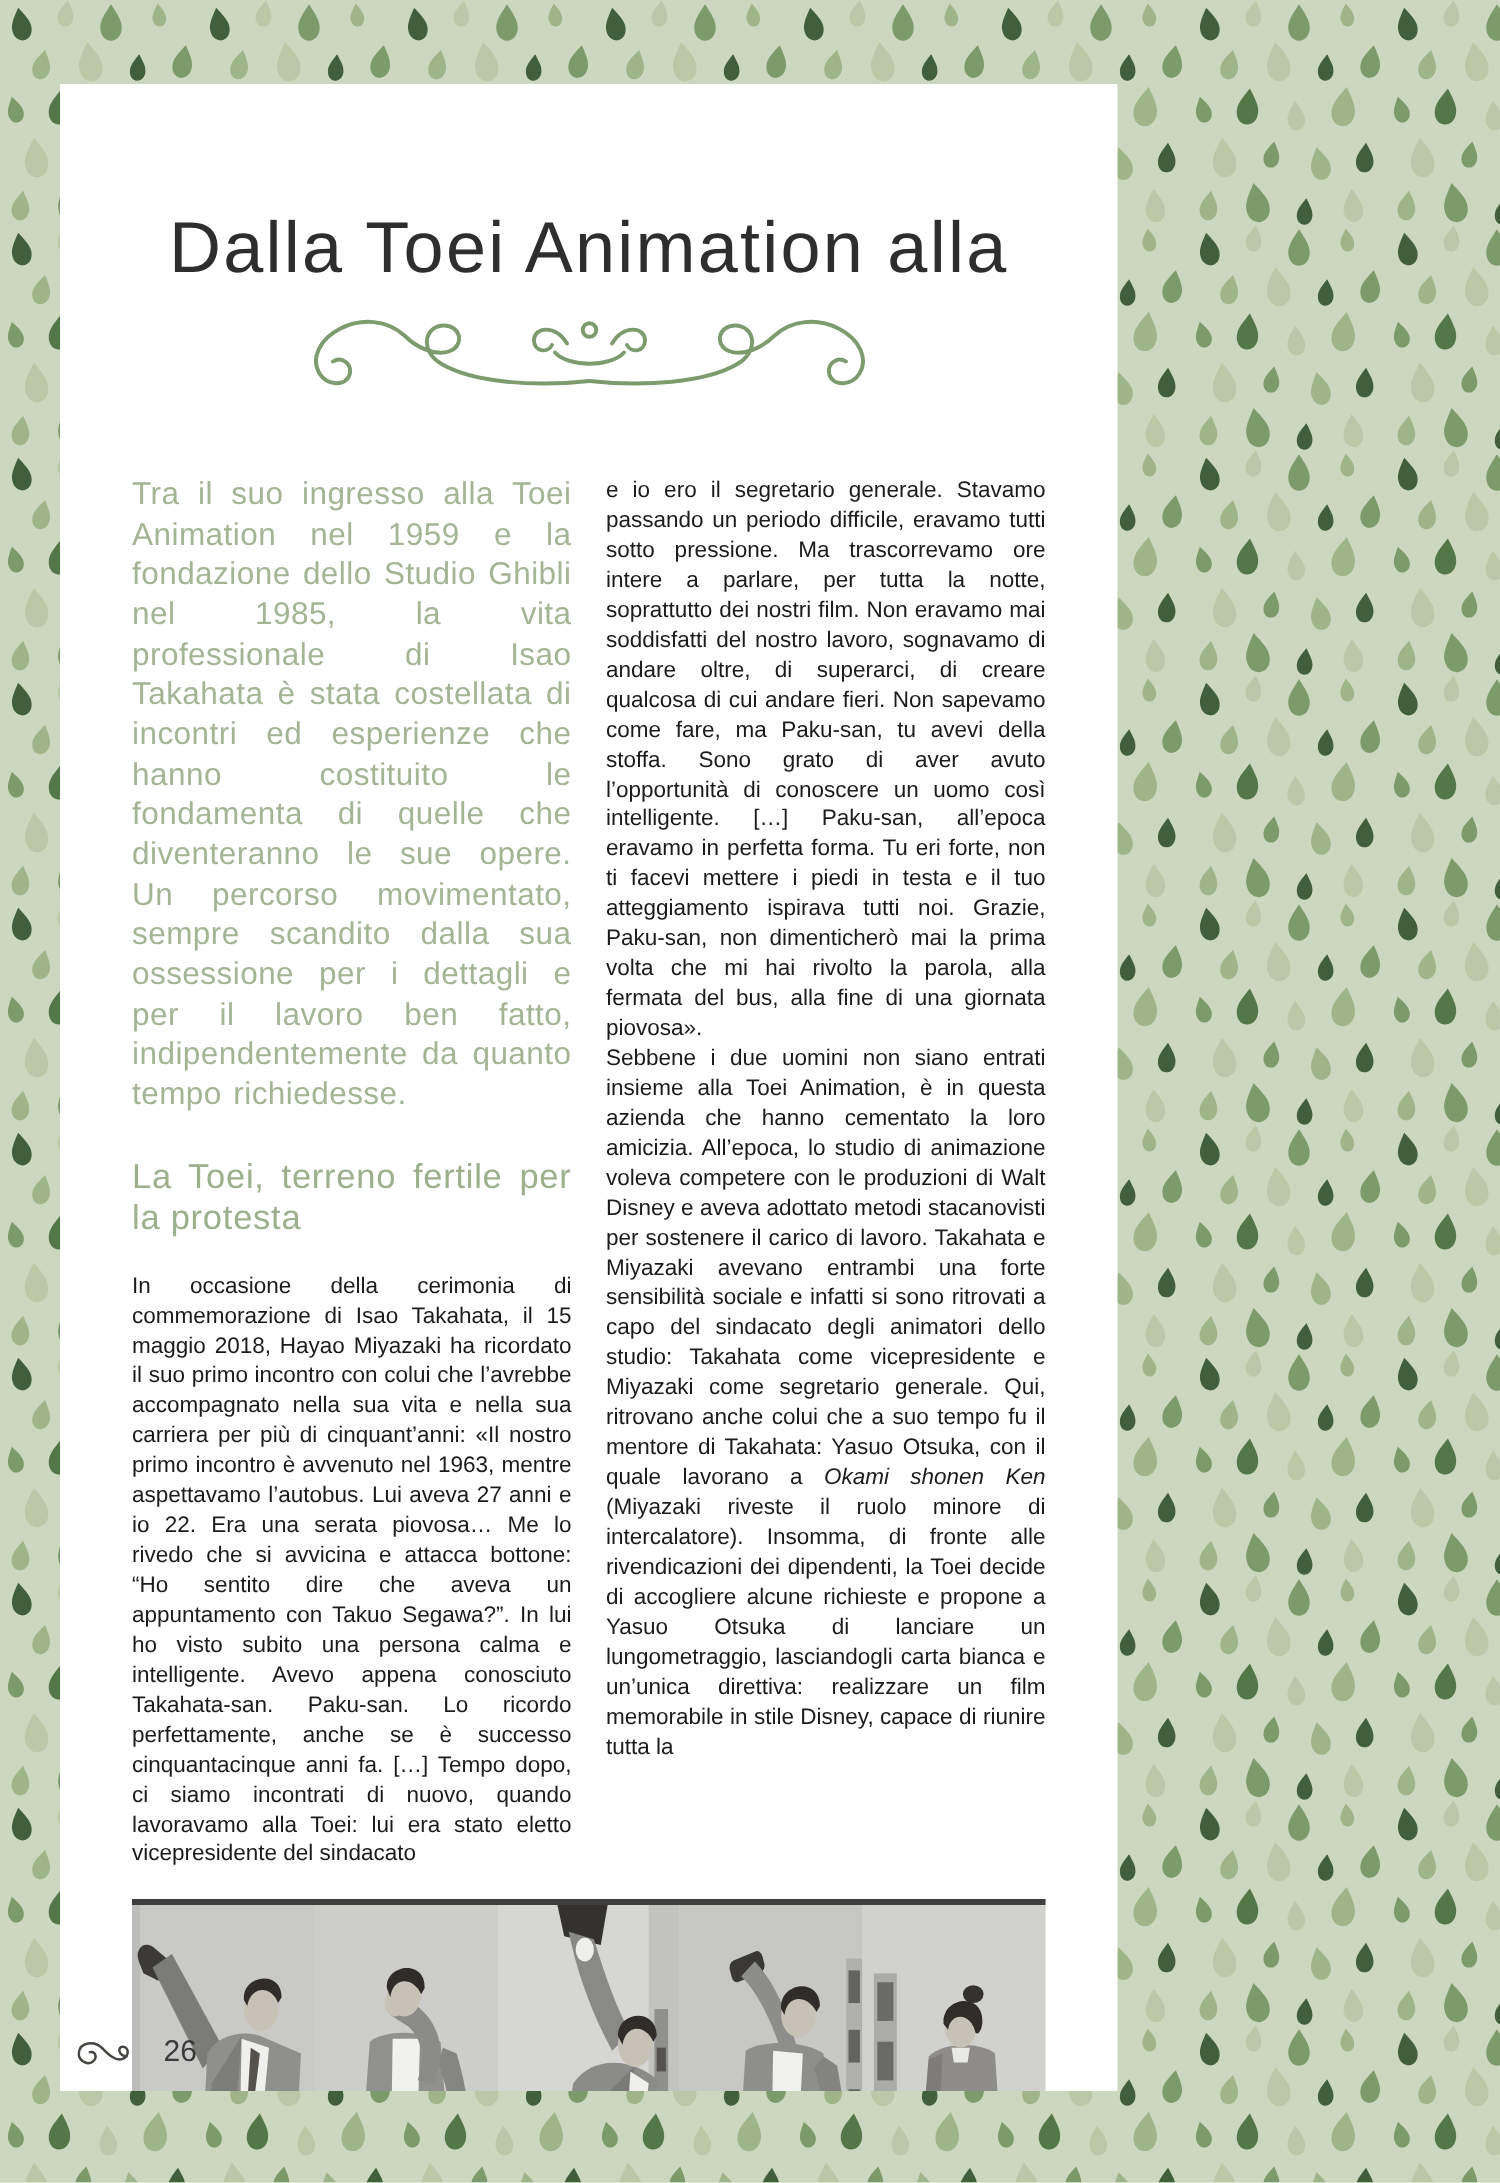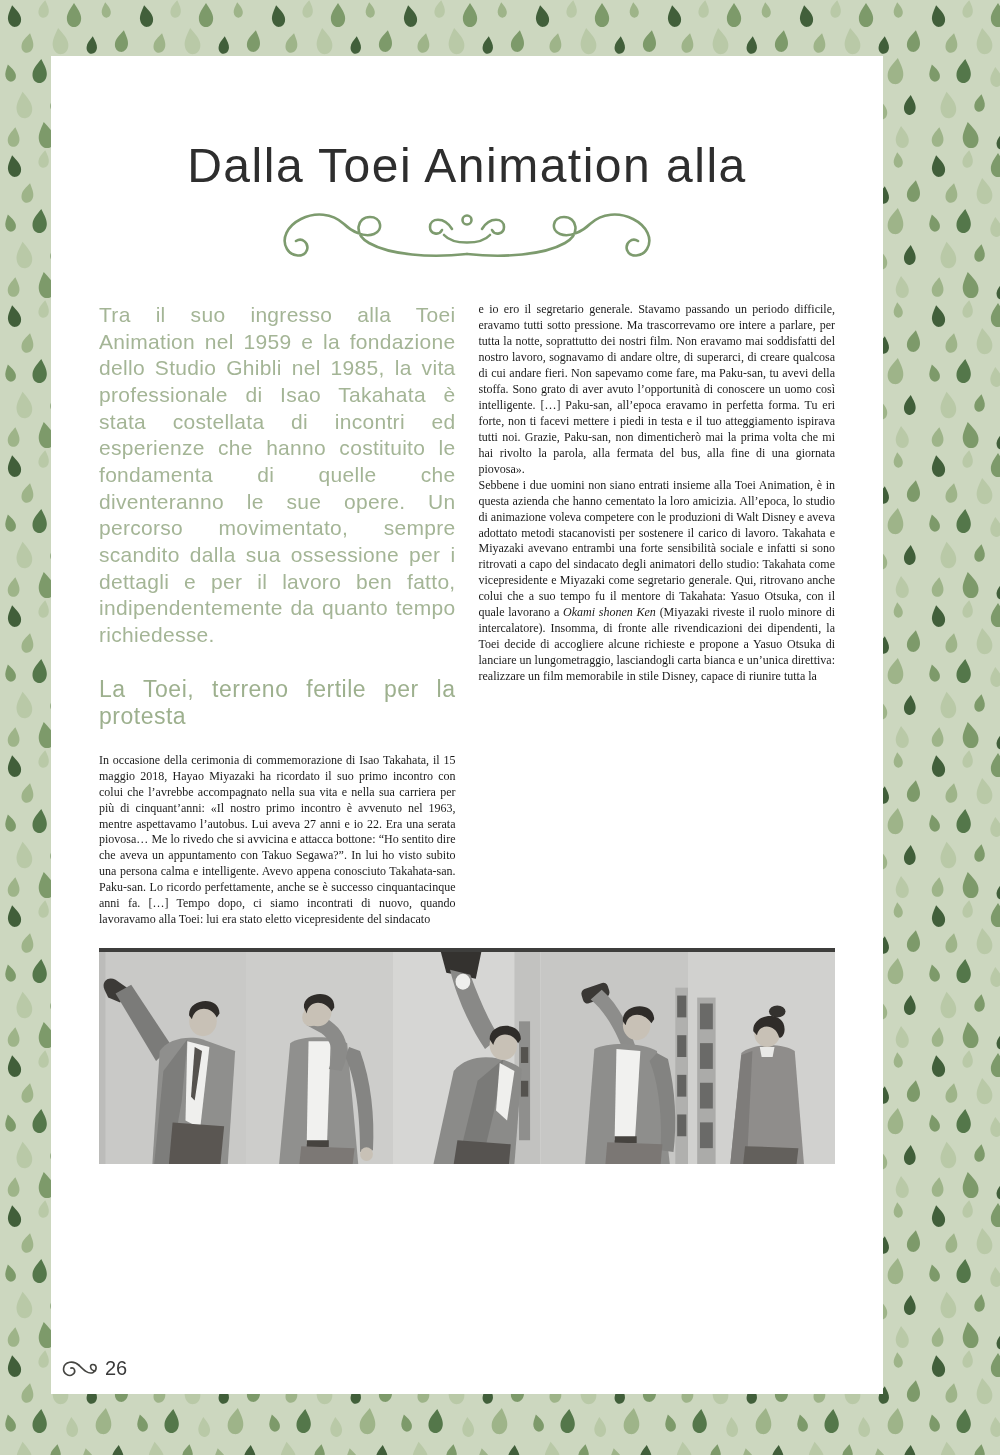--- a/index.html
+++ b/index.html
@@ -3,56 +3,56 @@
 <meta charset="utf-8">
 <style>
   html,body{margin:0;padding:0;}
   body{
     width:1000px;height:1455px;position:relative;overflow:hidden;
     background:#ccd7bf;
     font-family:"Liberation Sans",sans-serif;
   }
   .border-pattern{position:absolute;left:0;top:0;width:1000px;height:1455px;display:block;}
   .page{
-    position:absolute;left:51px;top:56px;width:832px;height:1338px;
+    position:absolute;left:40px;top:56px;width:705px;height:1338px;
     background:#ffffff;overflow:hidden;
   }
   .title{
     margin:82px 30px 0;text-align:center;
     font-family:"Liberation Sans",sans-serif;font-weight:300;
     font-size:48px;line-height:1.17;letter-spacing:1.5px;color:#2e2e2e;
   }
   .flourish{display:block;margin:10px auto 0;}
   .columns{display:flex;gap:23px;margin:34px 48px 0;}
-  .col{flex:1;min-width:0;text-align:justify;}
+  .col{flex:1;min-width:0;text-align:justify;margin-top:15px;}
   .intro{
     margin:0;font-family:"Liberation Sans",sans-serif;
     font-size:21px;line-height:1.27;letter-spacing:0.3px;word-spacing:1.5px;
     color:#a4b596;
   }
   .subheading{
     margin:27px 0 0;font-family:"Liberation Sans",sans-serif;font-weight:400;
     font-size:23px;letter-spacing:0.5px;color:#9db08e;
   }
   .body-text{
-    margin:0;font-family:Liberation Serif, serif;
-    font-size:12px;line-height:1.33;color:#1b1b1b;
+    margin:0;font-family:Liberation Sans, sans-serif;
+    font-size:15px;line-height:1.33;color:#1b1b1b;
     hyphens:auto;-webkit-hyphens:auto;
   }
   .col-left .body-text{margin-top:23px;}
   .body-text + .body-text{margin-top:0;}
   .photo-strip{
     display:flex;margin:20px 48px 0;height:212px;
     border-top:4px solid #3e3e3c;overflow:hidden;background:#cfcfcd;
   }
   .photo-panel{flex:1;min-width:0;position:relative;}
   .photo-panel svg{display:block;width:100%;height:100%;}
   .footer{
     position:absolute;left:9px;bottom:14px;
-    display:flex;align-items:center;gap:5px;
+    display:flex;align-items:center;gap:20px;
     font-family:"Liberation Sans",sans-serif;font-size:20px;color:#3a3a3a;
   }
   .footer svg{display:block;}
 </style>
 </head>
 <body>
 
 <svg class="border-pattern" aria-hidden="true">
   <defs>
     <path id="drop" d="M0,-11 C3.5,-5.5 6.5,-1.5 6.5,3 C6.5,8 3.5,11 0,11 C-3.5,11 -6.5,8 -6.5,3 C-6.5,-1.5 -3.5,-5.5 0,-11 Z"></path>

